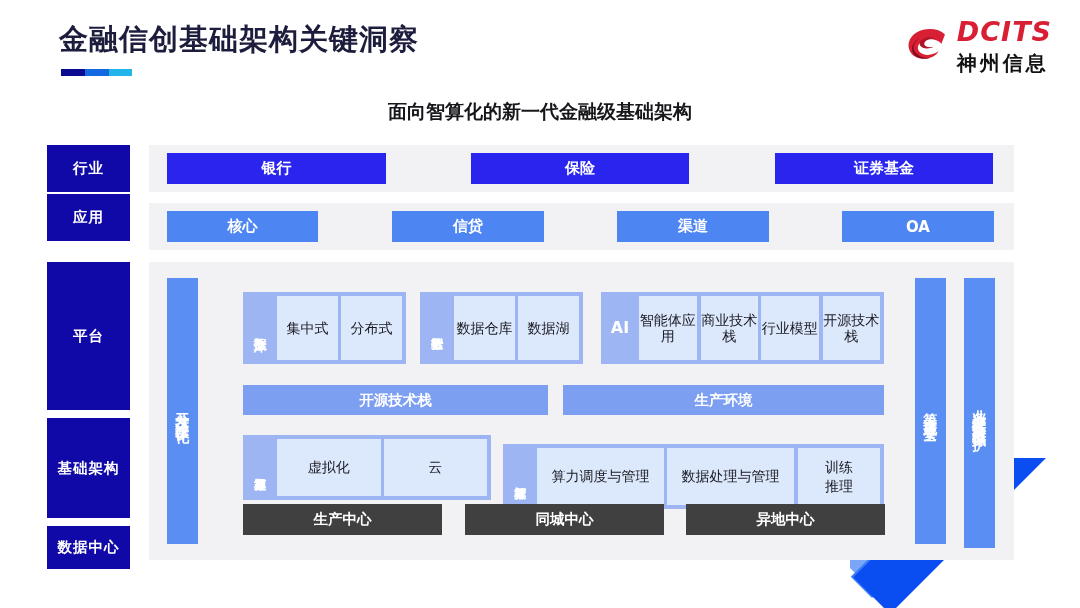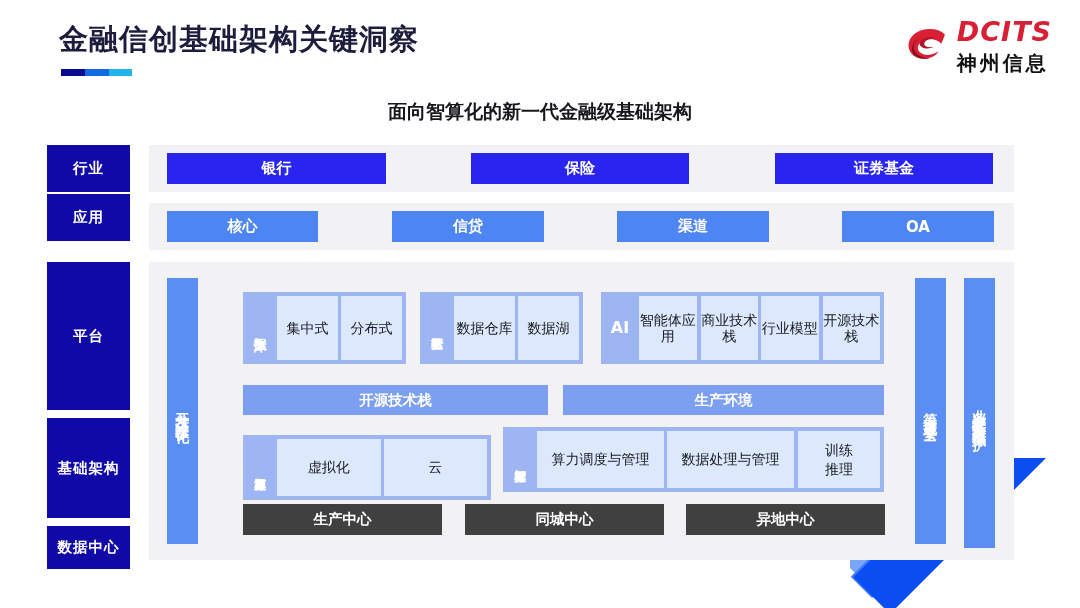--- a/index.html
+++ b/index.html
@@ -211,21 +211,21 @@
     <div class="gbody">
       <div class="grow">
         <div class="cell">虚拟化</div>
       </div>
       <div class="grow">
         <div class="cell">云</div>
       </div>
     </div>
   </div>
 
-  <div class="group" style="left:503px;top:427px;width:381px;height:65px;justify-content:space-between;">
+  <div class="group" style="left:503px;top:444px;width:381px;height:65px;justify-content:space-between;">
     <div class="glabel" style="font-size:12px;">智算框架</div>
     <div class="gbody">
       <div class="grow">
         <div class="cell">算力调度与管理</div>
       </div>
       <div class="grow">
         <div class="cell">数据处理与管理</div>
       </div>
     </div>
     <div class="tallcell">

